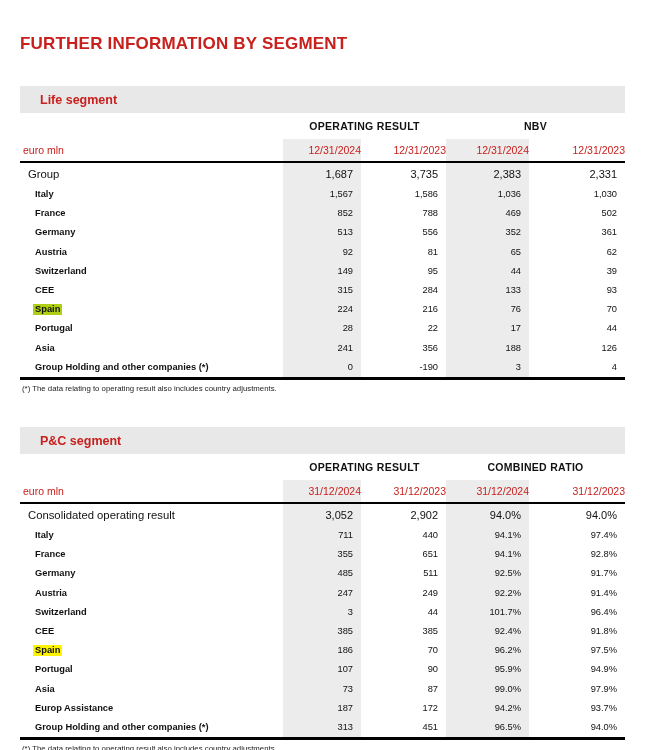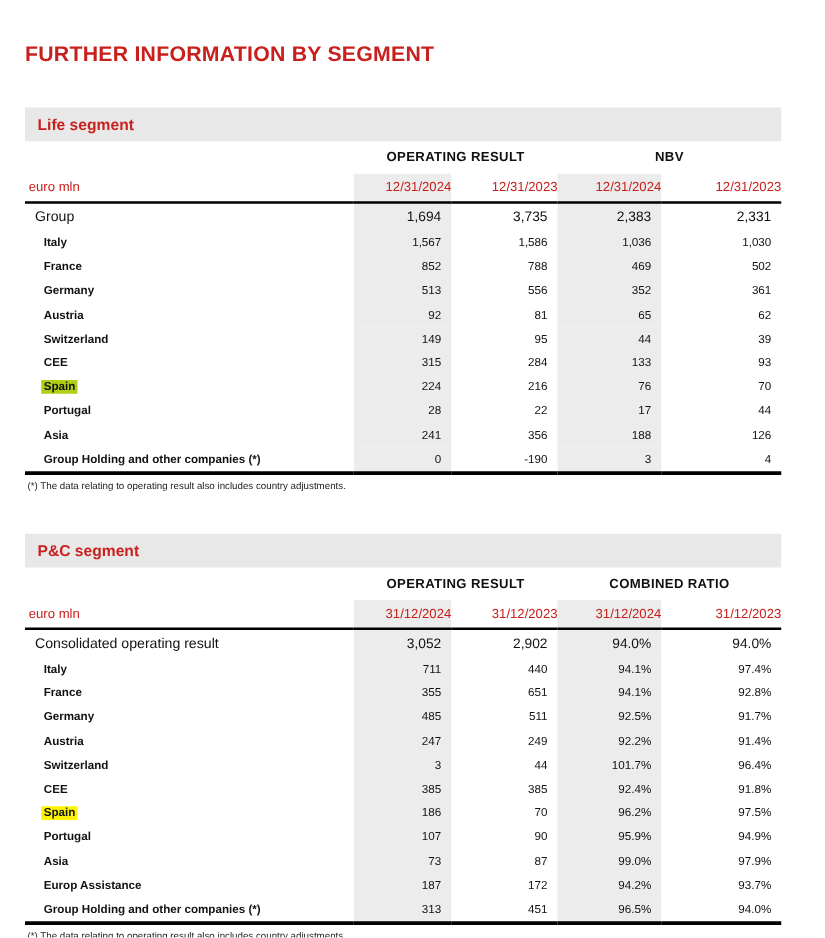--- a/index.html
+++ b/index.html
@@ -15,21 +15,21 @@
     width:660px;height:750px;overflow:hidden;background:#fff;
     font-family:"Liberation Sans","DejaVu Sans",sans-serif;color:#111;
   }
   .page{padding:30px 35px 0 20px;}
   h1.page-title{
     margin:4px 0 0 0;font-size:17px;font-weight:bold;
     color:var(--accent-red);letter-spacing:0.2px;
   }
   .segment-bar{
     margin-top:32px;height:27px;background:var(--segment-bar-bg);
-    display:flex;align-items:center;padding-left:10px;
+    display:flex;align-items:center;padding-left:20px;
   }
   .segment-bar .seg-title{
     font-size:12.5px;font-weight:bold;color:var(--accent-red);
   }
   table.seg-table{
     width:605px;border-collapse:collapse;table-layout:fixed;
     border-bottom:3px solid #000;
   }
   col.c-label{width:263px;}
   col.c1{width:78px;} col.c2{width:85px;} col.c3{width:83px;} col.c4{width:96px;}
@@ -91,21 +91,21 @@
           <th class="unit">euro mln</th>
           <th class="num shade">12/31/2024</th>
           <th class="num">12/31/2023</th>
           <th class="num shade">12/31/2024</th>
           <th class="num">12/31/2023</th>
         </tr>
       </thead>
       <tbody>
         <tr class="total-row">
           <td class="lbl">Group</td>
-          <td class="num shade">1,694</td>
+          <td class="num shade">1,687</td>
           <td class="num">3,735</td>
           <td class="num shade">2,383</td>
           <td class="num">2,331</td>
         </tr>
       </tbody>
       <tbody>
 
           <tr class="country-row">
             <td class="lbl"><span class="row-label">Italy</span></td>
             <td class="num shade">1,567</td>

